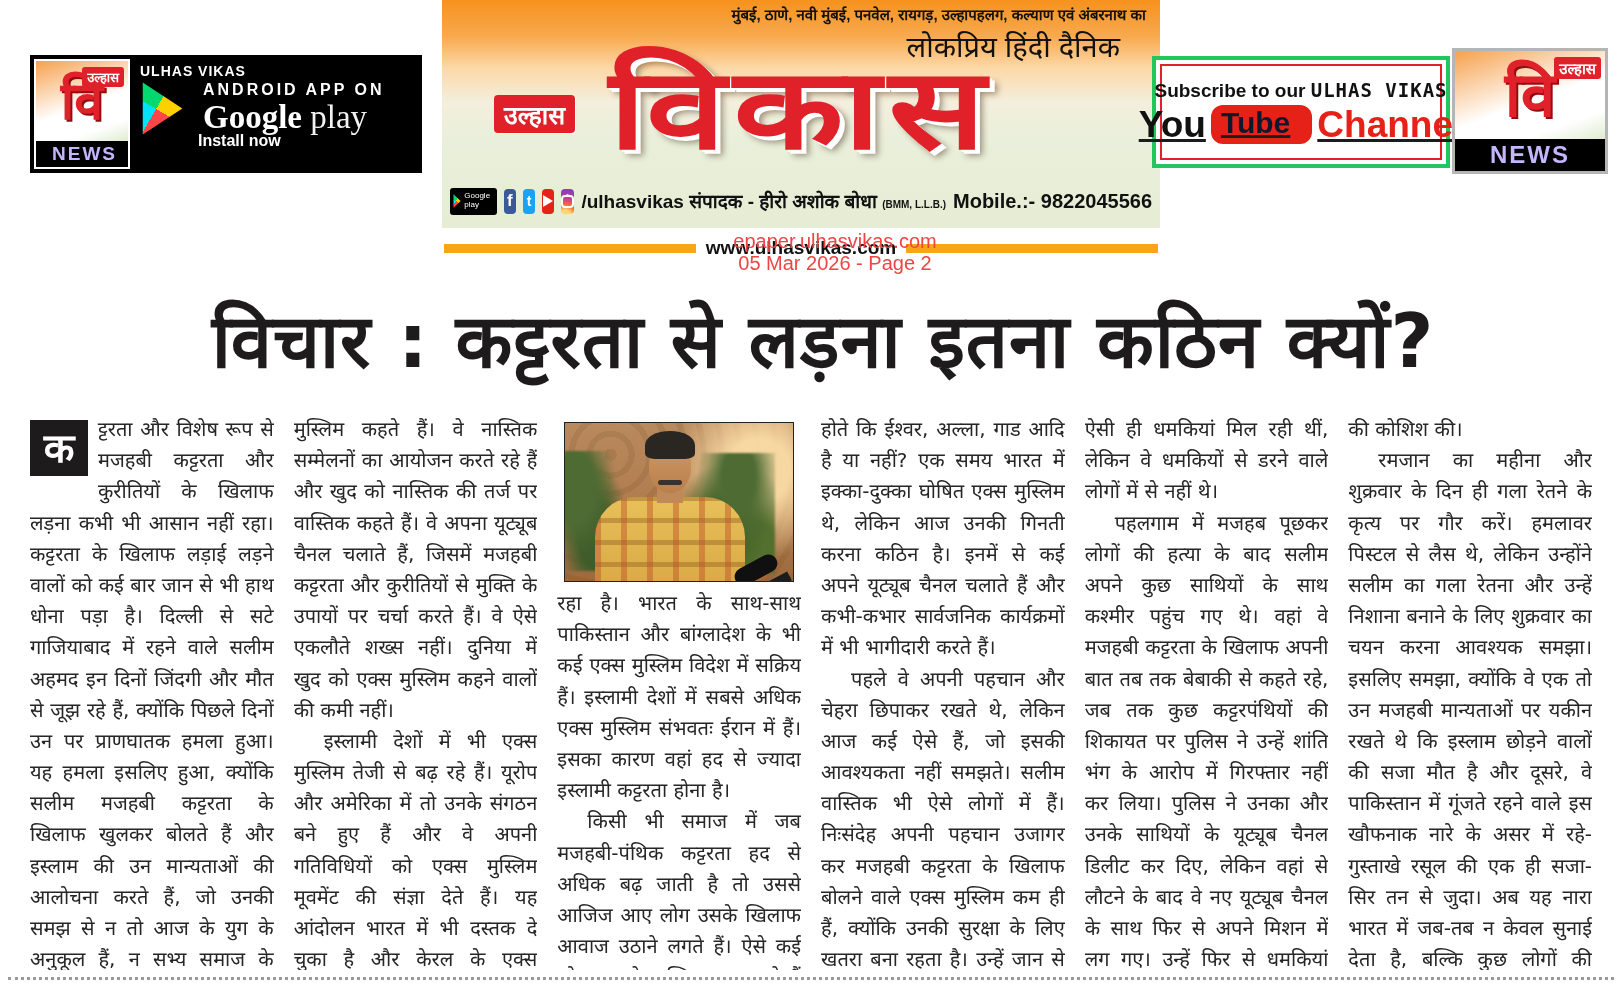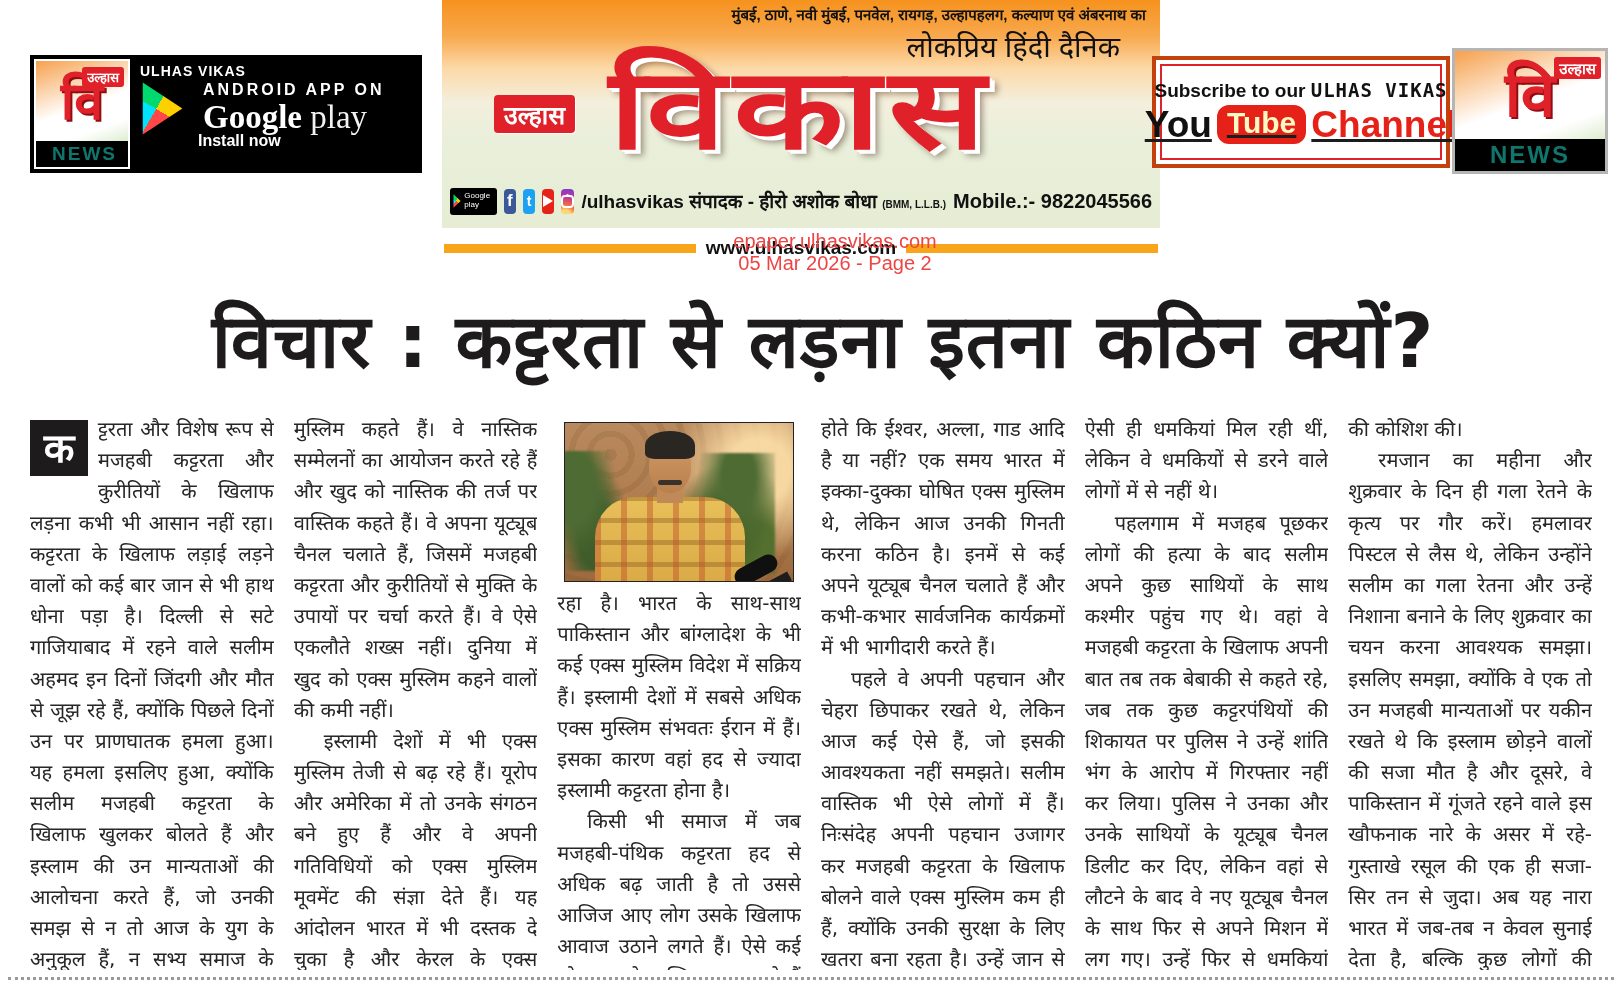--- a/index.html
+++ b/index.html
@@ -13,21 +13,21 @@
     position:absolute; left:30px; top:55px; width:392px; height:118px;
     background:#000; border:4px solid #000; display:flex;
   }
   .brand-logo{ position:relative; background:linear-gradient(160deg,#f6a14d 0%,#fff 45%,#fff 65%,#bcd79c 100%);
     border:2px solid #fff; display:flex; flex-direction:column; }
   .left-banner .brand-logo{ width:96px; }
   .brand-logo .logo-letter{ flex:1; display:flex; align-items:center; justify-content:center;
     font-size:52px; font-weight:bold; color:#e0212a; text-shadow:2px 2px 0 #8e0e13; line-height:1; }
   .brand-logo .logo-top{ position:absolute; top:6px; right:4px; background:#e0212a; color:#fff;
     font-size:13px; font-weight:bold; padding:1px 5px; border-radius:3px; }
-  .brand-logo .logo-news{ background:#000; color:#0f766e; text-align:center; font-weight:bold;
+  .brand-logo .logo-news{ background:#000; color:#c4b5fd; text-align:center; font-weight:bold;
     font-size:19px; letter-spacing:2px; padding:2px 16px; }
   .app-area{ flex:1; position:relative; color:#fff; padding:4px 8px 4px 10px; }
   .app-name{ font-size:14px; font-weight:bold; letter-spacing:1px; }
   .app-row{ display:flex; align-items:center; gap:17px; margin-top:2px; }
   .play-tri-wrap{ width:46px; height:54px; background:
       conic-gradient(from 210deg at 35% 50%, #00e3ff 0 90deg, #00d96e 90deg 180deg, #ffd000 180deg 270deg, #ff4747 270deg 360deg);
     clip-path:polygon(6% 2%, 6% 98%, 92% 50%); }
   .gp-text{ font-size:33px; color:#fff; font-family:"Liberation Serif", serif; }
   .gp-text .play-light{ font-weight:normal; opacity:.95; }
   .install-now{ font-size:16px; font-weight:bold; margin-left:58px; margin-top:-4px; }
@@ -61,28 +61,28 @@
   .soc-ig .ig-frame{ width:13px; height:13px; border:2px solid #fff; border-radius:4px; position:relative; }
   .soc-ig .ig-dot{ position:absolute; width:3px; height:3px; background:#fff; border-radius:50%; top:5px; right:5px; }
   .handle-line{ font-size:19px; font-weight:bold; color:#111; white-space:nowrap; }
   .handle-line .qual{ font-size:10px; font-weight:bold; }
   .mobile-line{ margin-left:auto; font-size:20px; font-weight:bold; color:#111; white-space:nowrap; }
   .site-bar{ display:flex; align-items:center; padding:4px 2px 0 2px; }
   .site-bar .bar{ flex:1; height:9px; background:#f9a51a; }
   .site-bar .site-txt{ font-size:19px; font-weight:bold; color:#111; margin:16px 10px; }
   
   .right-banner{ position:absolute; left:1152px; top:56px; width:298px; height:112px;
-    background:#fff; border:4px solid #c2410c; box-shadow:inset 0 0 0 4px #fff, inset 0 0 0 6px #e0212a;
+    background:#fff; border:4px solid #22c55e; box-shadow:inset 0 0 0 4px #fff, inset 0 0 0 6px #e0212a;
     display:flex; flex-direction:column; align-items:center; justify-content:center; gap:2px; }
   .sub-line{ font-size:19px; color:#111; white-space:nowrap; }
   .sub-line .sub-pre{ font-weight:bold; }
   .sub-line .sub-brand{ font-weight:bold; letter-spacing:1px; font-family:"DejaVu Sans Mono", monospace; }
   .yt-line{ display:flex; align-items:center; gap:5px; font-weight:bold;text-decoration:underline; }
   .yt-you{ color:#111; font-size:37px; }
-  .yt-tube{ background:#e62117; color:#fef9c3; font-size:30px; padding:1px 10px 4px 10px; border-radius:12px; }
+  .yt-tube{ background:#e62117; color:#0f172a; font-size:30px; padding:1px 22px 4px 10px; border-radius:12px; }
   .yt-channel{ color:#e62117; font-size:37px; }
   .right-logo{ position:absolute; left:1452px; top:48px; width:156px; height:126px; border:3px solid #b5b5b5; }
   .right-logo .logo-letter{ font-size:62px; }
   .right-logo .logo-top{ font-size:15px; }
   .right-logo .logo-news{ font-size:24px; }
   
   .meta-lines{ position:absolute; left:0; top:230px; width:100%; text-align:center; font-size:20px; color:#ef4444; line-height:22px;padding-left:48px; }
   .headline{ position:absolute; left:12px; top:288px; width:100%; text-align:center;
     font-size:74px; font-weight:bold; color:#1d1b1c; letter-spacing:1px;
     font-family:"DejaVu Sans", sans-serif; }

